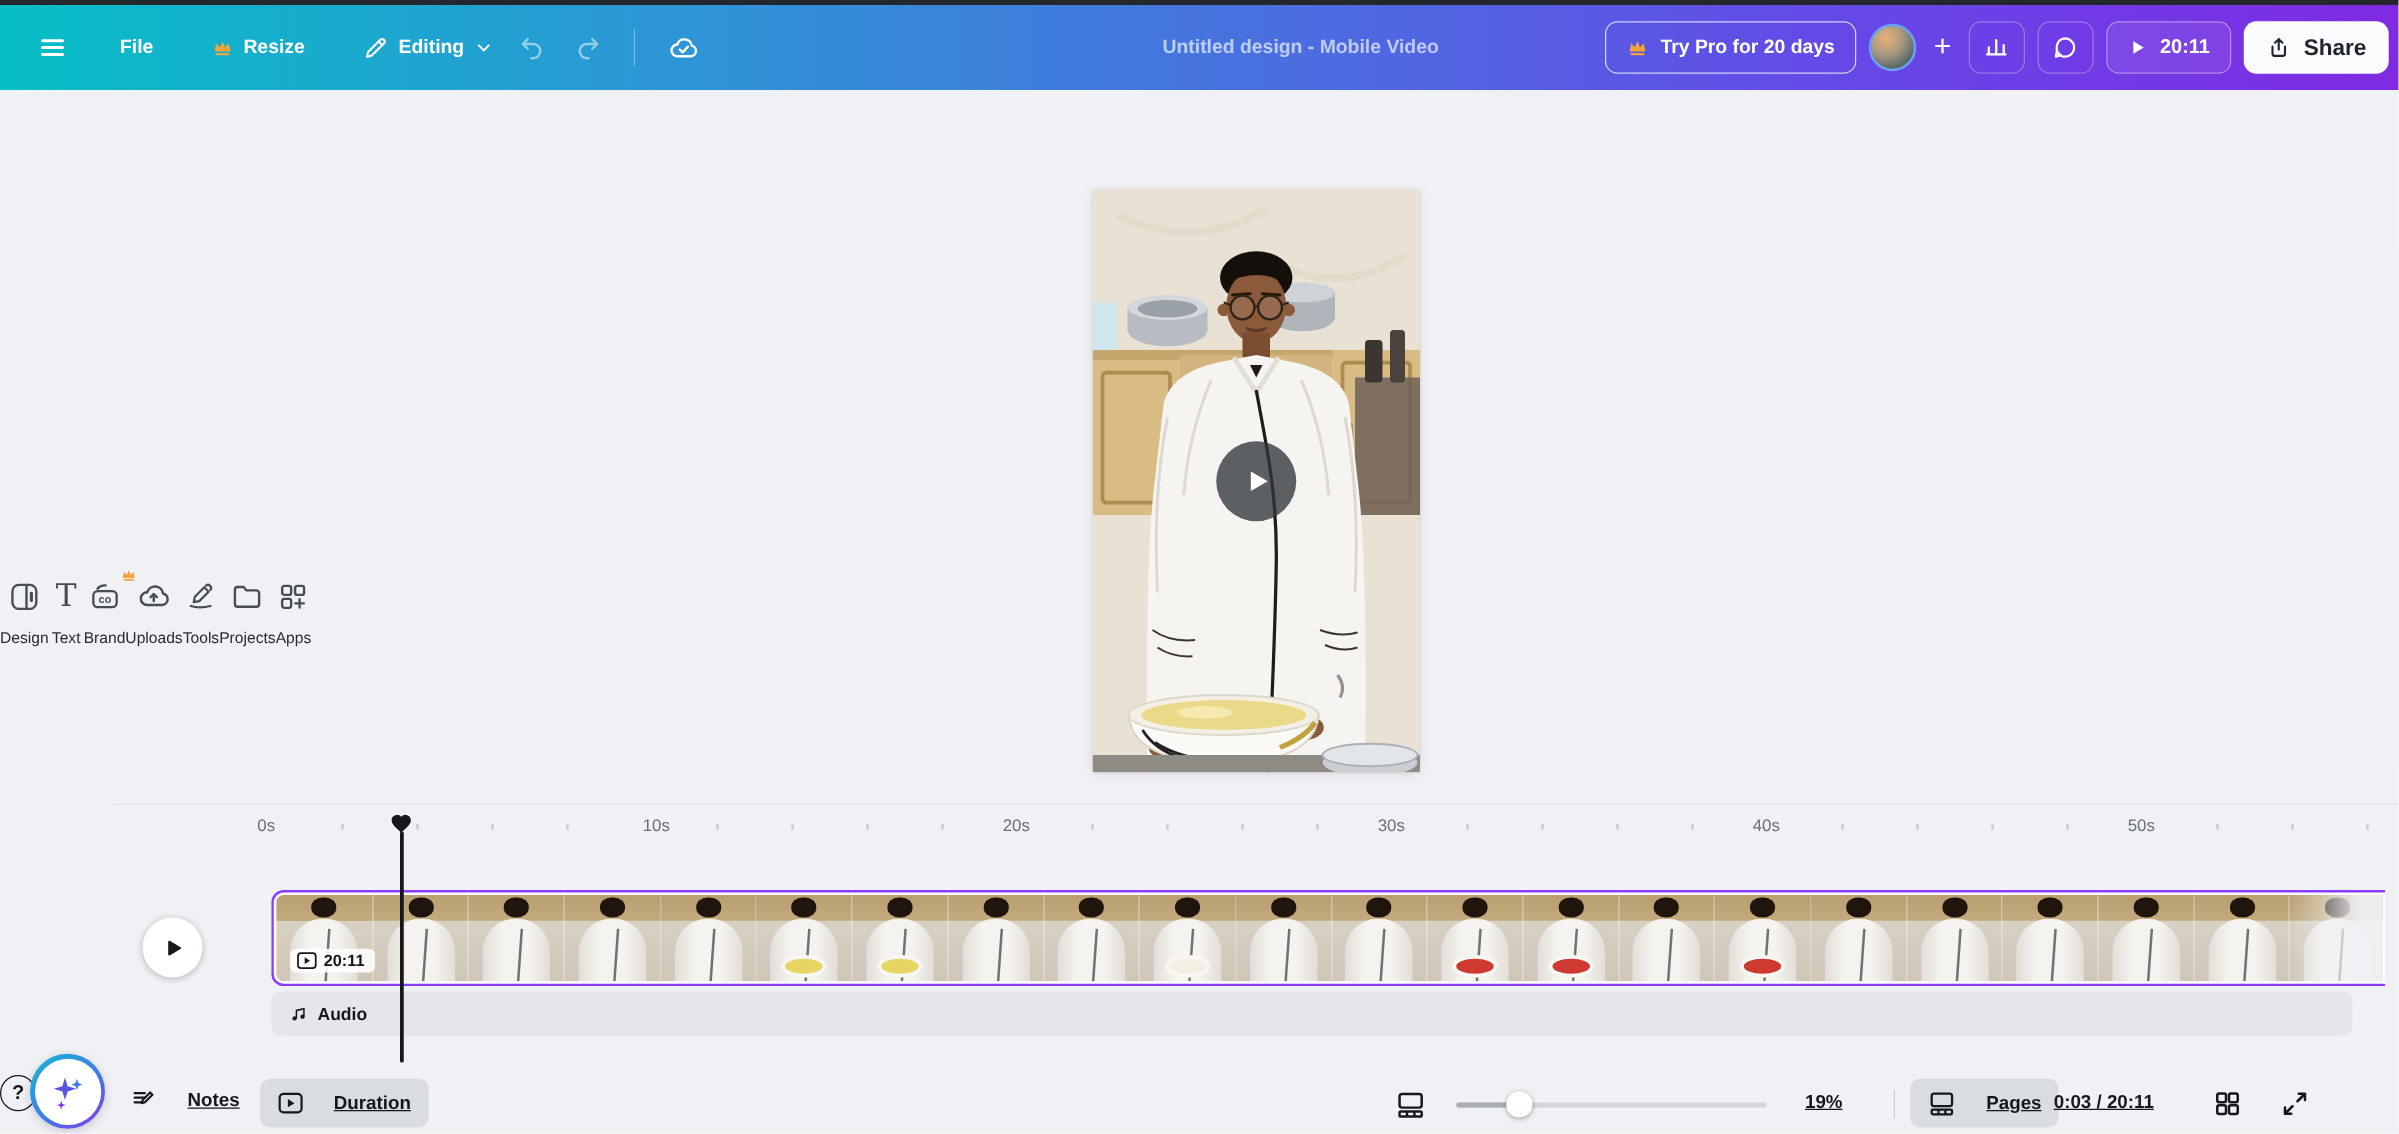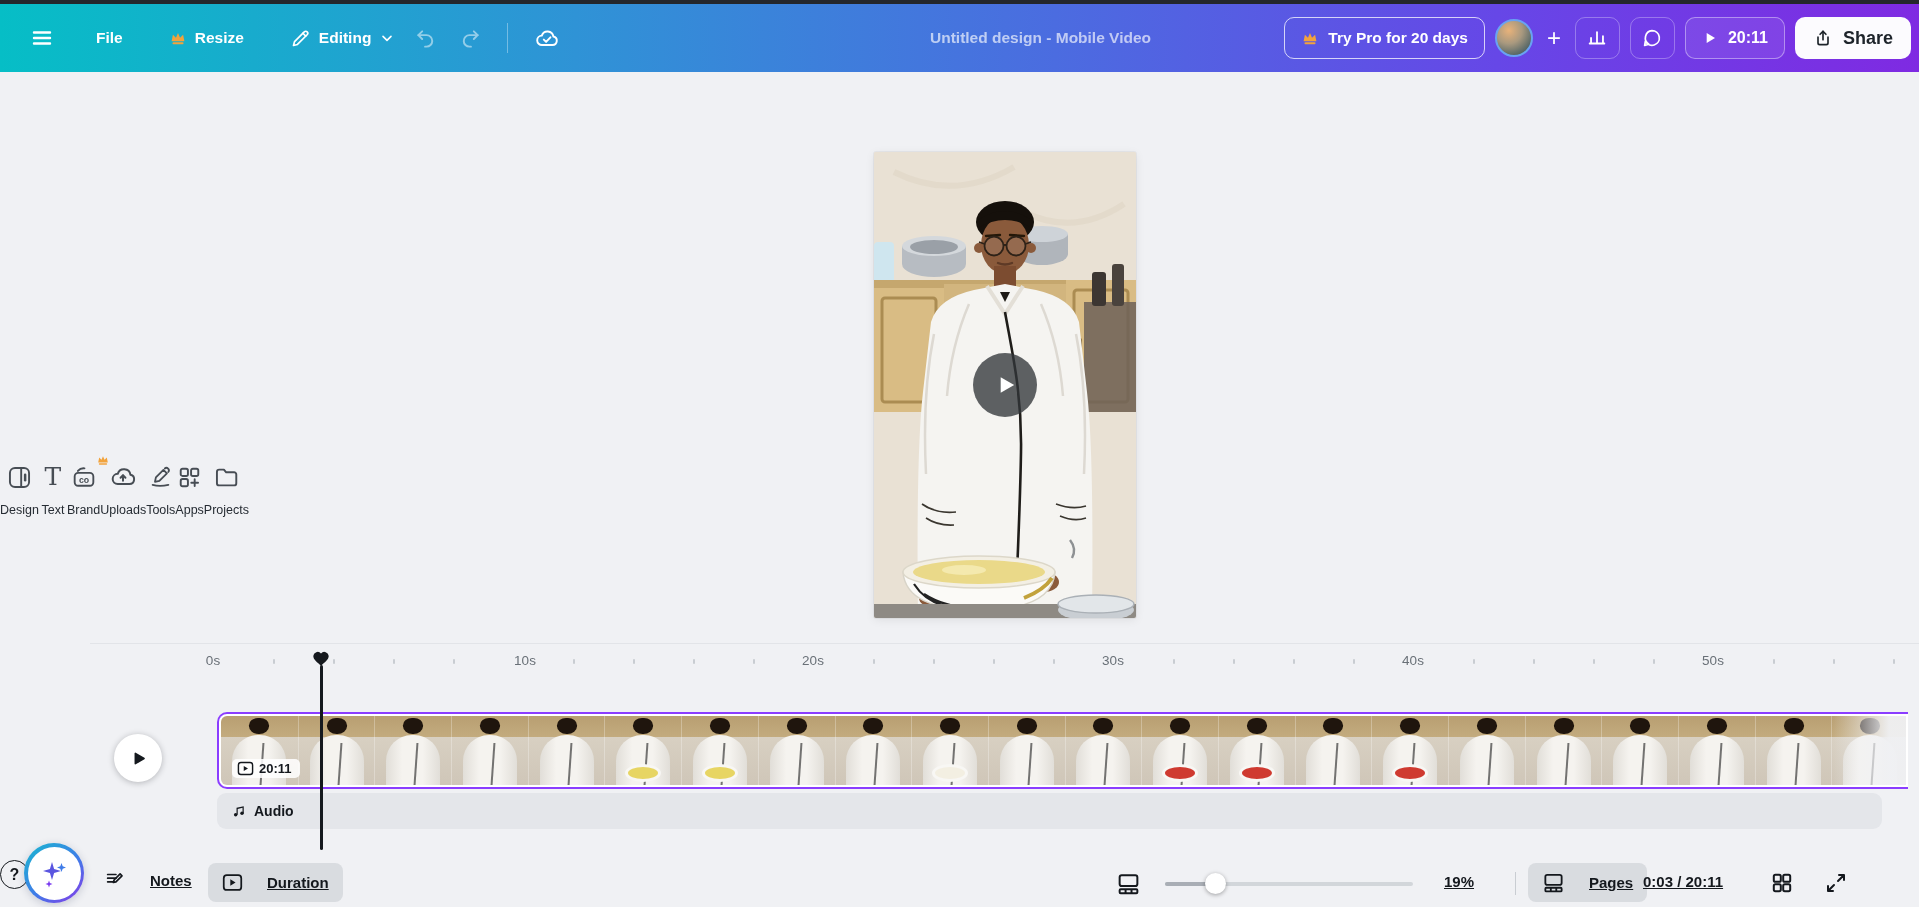--- a/index.html
+++ b/index.html
@@ -286,36 +286,36 @@
         <svg width="27" height="27" viewBox="0 0 24 24" fill="none" stroke="#474d54" stroke-width="1.6" stroke-linecap="round" stroke-linejoin="round">
           <path d="M14.6 5.2l3.1 3.1L11 15l-3.9.8.8-3.9z"></path>
           <path d="M15.8 4a2.2 2.2 0 0 1 3.1 3.1"></path>
           <path d="M5 18.5c4 1.2 9 1.2 14 0"></path>
           </svg>
       </span>
       <span class="lbl">Tools</span>
     </div>
     <div class="rail-item">
       <span class="rail-ico">
+        <svg width="27" height="27" viewBox="0 0 24 24" fill="none" stroke="#474d54" stroke-width="1.7" stroke-linejoin="round">
+          <path d="M3.5 7a2 2 0 0 1 2-2h4.2l2 2.4h7a2 2 0 0 1 2 2V17a2 2 0 0 1-2 2H5.5a2 2 0 0 1-2-2V7z"></path>
+          </svg>
+      </span>
+      <span class="lbl">Projects</span>
+    </div>
+    <div class="rail-item">
+      <span class="rail-ico">
         <svg width="27" height="27" viewBox="0 0 24 24" fill="none" stroke="#474d54" stroke-width="1.7" stroke-linecap="round">
           <rect x="4.2" y="4.2" width="6.4" height="6.4" rx="1.6"></rect>
           <rect x="13.4" y="4.2" width="6.4" height="6.4" rx="1.6"></rect>
           <rect x="4.2" y="13.4" width="6.4" height="6.4" rx="1.6"></rect>
           <path d="M16.6 13.6v6M13.6 16.6h6"></path>
           </svg>
       </span>
       <span class="lbl">Apps</span>
-    </div>
-    <div class="rail-item">
-      <span class="rail-ico">
-        <svg width="27" height="27" viewBox="0 0 24 24" fill="none" stroke="#474d54" stroke-width="1.7" stroke-linejoin="round">
-          <path d="M3.5 7a2 2 0 0 1 2-2h4.2l2 2.4h7a2 2 0 0 1 2 2V17a2 2 0 0 1-2 2H5.5a2 2 0 0 1-2-2V7z"></path>
-          </svg>
-      </span>
-      <span class="lbl">Projects</span>
     </div>
   </div>
 
   <div class="video-canvas">
     <svg width="262" height="466" viewBox="0 0 262 466">
       <rect width="262" height="466" fill="#e9e1d4"></rect>
       <path d="M20 20q60 30 120-5M150 60q50 25 100-8" stroke="#ddd3c2" stroke-width="6" fill="none" opacity=".5"></path>
       <rect x="0" y="90" width="20" height="58" rx="4" fill="#cfe6ef"></rect>
       <rect x="0" y="128" width="262" height="8" fill="#c5a76e"></rect>
       <rect x="0" y="136" width="70" height="124" fill="#d9bc84"></rect>

